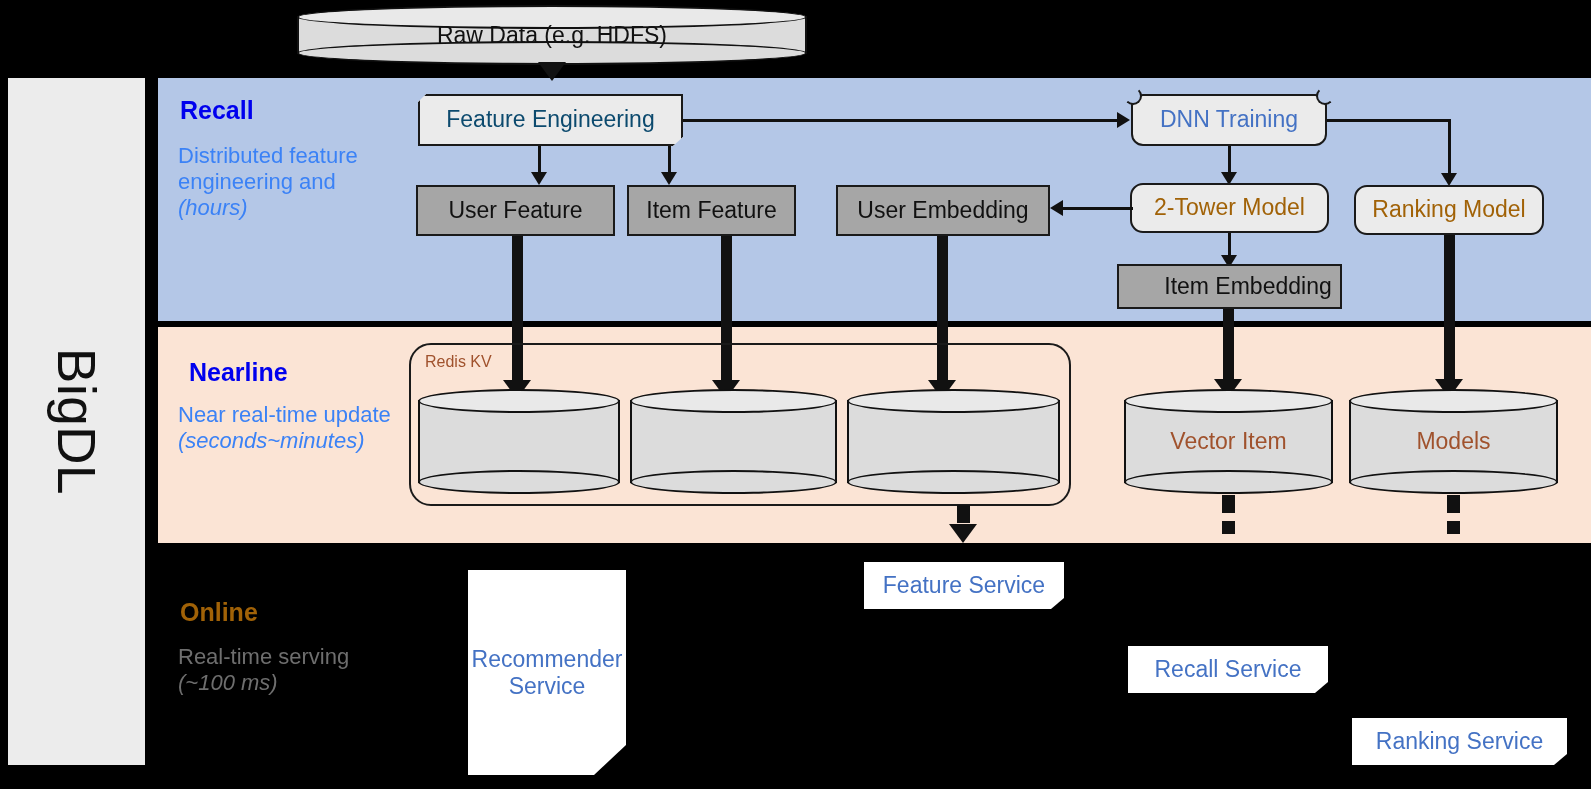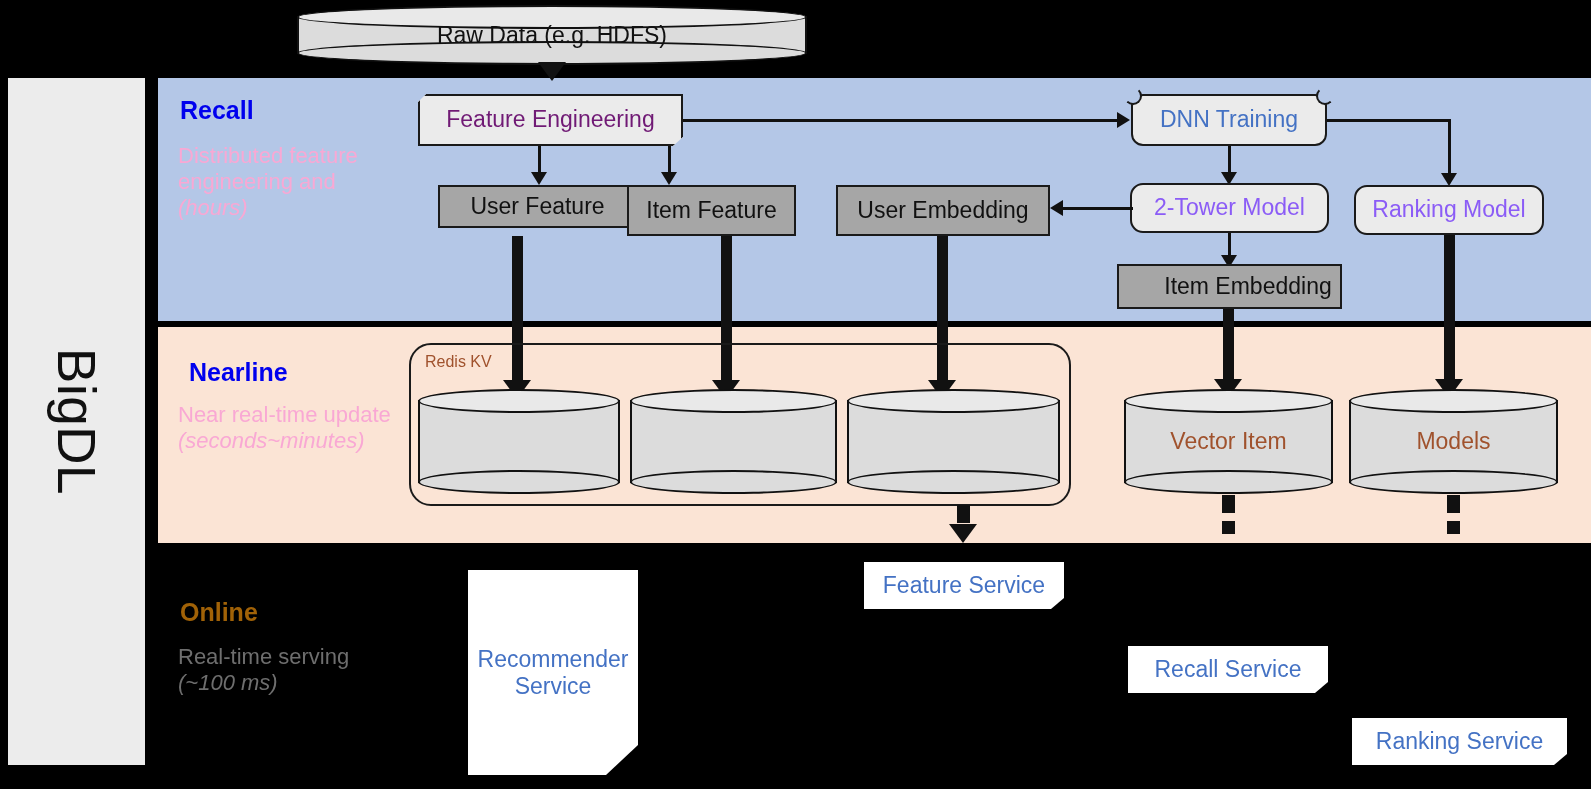--- a/index.html
+++ b/index.html
@@ -17,41 +17,41 @@
               font-size:53px;color:#111;letter-spacing:.5px;}
 
   
   .band{position:absolute;left:158px;right:0;}
   #band-offline{top:78px;height:243px;background:#b4c7e7;}
   #band-nearline{top:327px;height:216px;background:#fbe4d5;}
   #band-online{top:549px;height:240px;background:#000;}
 
   
   .band-title{position:absolute;font-size:25px;color:#0000ee;font-weight:600;}
-  .band-sub{position:absolute;font-size:22px;color:#f9a8d4;line-height:1.18;}
+  .band-sub{position:absolute;font-size:22px;color:#3b82f6;line-height:1.18;}
   .band-sub i{font-style:italic;}
   #lbl-offline{left:180px;top:96px;}
   #sub-offline{left:178px;top:143px;width:215px;}
   #lbl-nearline{left:189px;top:358px;}
   #sub-nearline{left:178px;top:402px;width:250px;}
   #lbl-online{left:180px;top:598px;}
   #sub-online{left:178px;top:644px;width:230px;}
   #lbl-online{color:#a16207;}
   #sub-online{color:#6e6e6e;}
 
   
   .node{position:absolute;box-sizing:border-box;display:flex;
         align-items:center;justify-content:center;text-align:center;
         font-size:23px;line-height:1.12;}
 
   .grey-box{background:#a6a6a6;border:2.5px solid #1a1a1a;color:#111;}
-  .round-box{background:#ebebeb;border:2.5px solid #1a1a1a;border-radius:13px;color:#8b5cf6;}
-
-  
-  #n-featureeng{background:#ebebeb;border:none;color:#701a75;
+  .round-box{background:#ebebeb;border:2.5px solid #1a1a1a;border-radius:13px;color:#a16207;}
+
+  
+  #n-featureeng{background:#ebebeb;border:none;color:#0c4a6e;
       clip-path:polygon(0 8px, 8px 0, 100% 0, 100% calc(100% - 9px),
                         calc(100% - 10px) 100%, 0 100%, 0 8px);}
   #n-featureeng .inner{position:absolute;inset:0;
       border:2.5px solid #1a1a1a;
       clip-path:polygon(0 8px, 8px 0, 100% 0, 100% calc(100% - 9px),
                         calc(100% - 10px) 100%, 0 100%, 0 8px);}
 
   
   #n-dnn{background:#ebebeb;border:2.5px solid #1a1a1a;color:#4472c4;
          border-radius:12px/12px;}
@@ -162,21 +162,21 @@
   <div class="vline thin" style="left:668px;top:146px;width:2.5px;height:32px;"></div>
   <div class="arrow-dn" style="left:661px;top:172px;"></div>
 
   <div class="vline thin" style="left:1228px;top:146px;width:2.5px;height:32px;"></div>
   <div class="arrow-dn" style="left:1221px;top:172px;"></div>
 
   <div class="hline thinh" style="left:1327px;top:119px;width:123px;"></div>
   <div class="vline thin" style="left:1448px;top:119px;width:2.5px;height:60px;"></div>
   <div class="arrow-dn" style="left:1441px;top:173px;"></div>
 
-  <div class="node grey-box" style="left:438px;top:185px;width:199px;height:43px;">
+  <div class="node grey-box" style="left:416px;top:185px;width:199px;height:51px;">
     <span>User Feature</span>
   </div>
   <div class="node grey-box" style="left:627px;top:185px;width:169px;height:51px;">
     <span>Item Feature</span>
   </div>
   <div class="node grey-box" style="left:836px;top:185px;width:214px;height:51px;">
     <span>User Embedding</span>
   </div>
 
   <div class="node round-box" style="left:1130px;top:183px;width:199px;height:50px;">
@@ -247,21 +247,21 @@
 
   <div class="dash-sq" style="left:957px;top:505px;"></div>
   <div class="arrow-dn-big" style="left:949px;top:524px;"></div>
 
   <div class="dash-sq" style="left:1222px;top:495px;"></div>
   <div class="dash-sq2" style="left:1222px;top:521px;"></div>
 
   <div class="dash-sq" style="left:1447px;top:495px;"></div>
   <div class="dash-sq2" style="left:1447px;top:521px;"></div>
 
-  <div class="svc" id="n-recommender" style="left:468px;top:570px;width:170px;height:205px;">
+  <div class="svc" id="n-recommender" style="left:468px;top:570px;width:158px;height:205px;">
     <span>Recommender Service</span>
   </div>
 
   <div class="svc" style="left:1128px;top:646px;width:200px;height:47px;">
     <span>Recall Service</span>
   </div>
 
   <div class="svc" style="left:864px;top:562px;width:200px;height:47px;">
     <span>Feature Service</span>
   </div>

